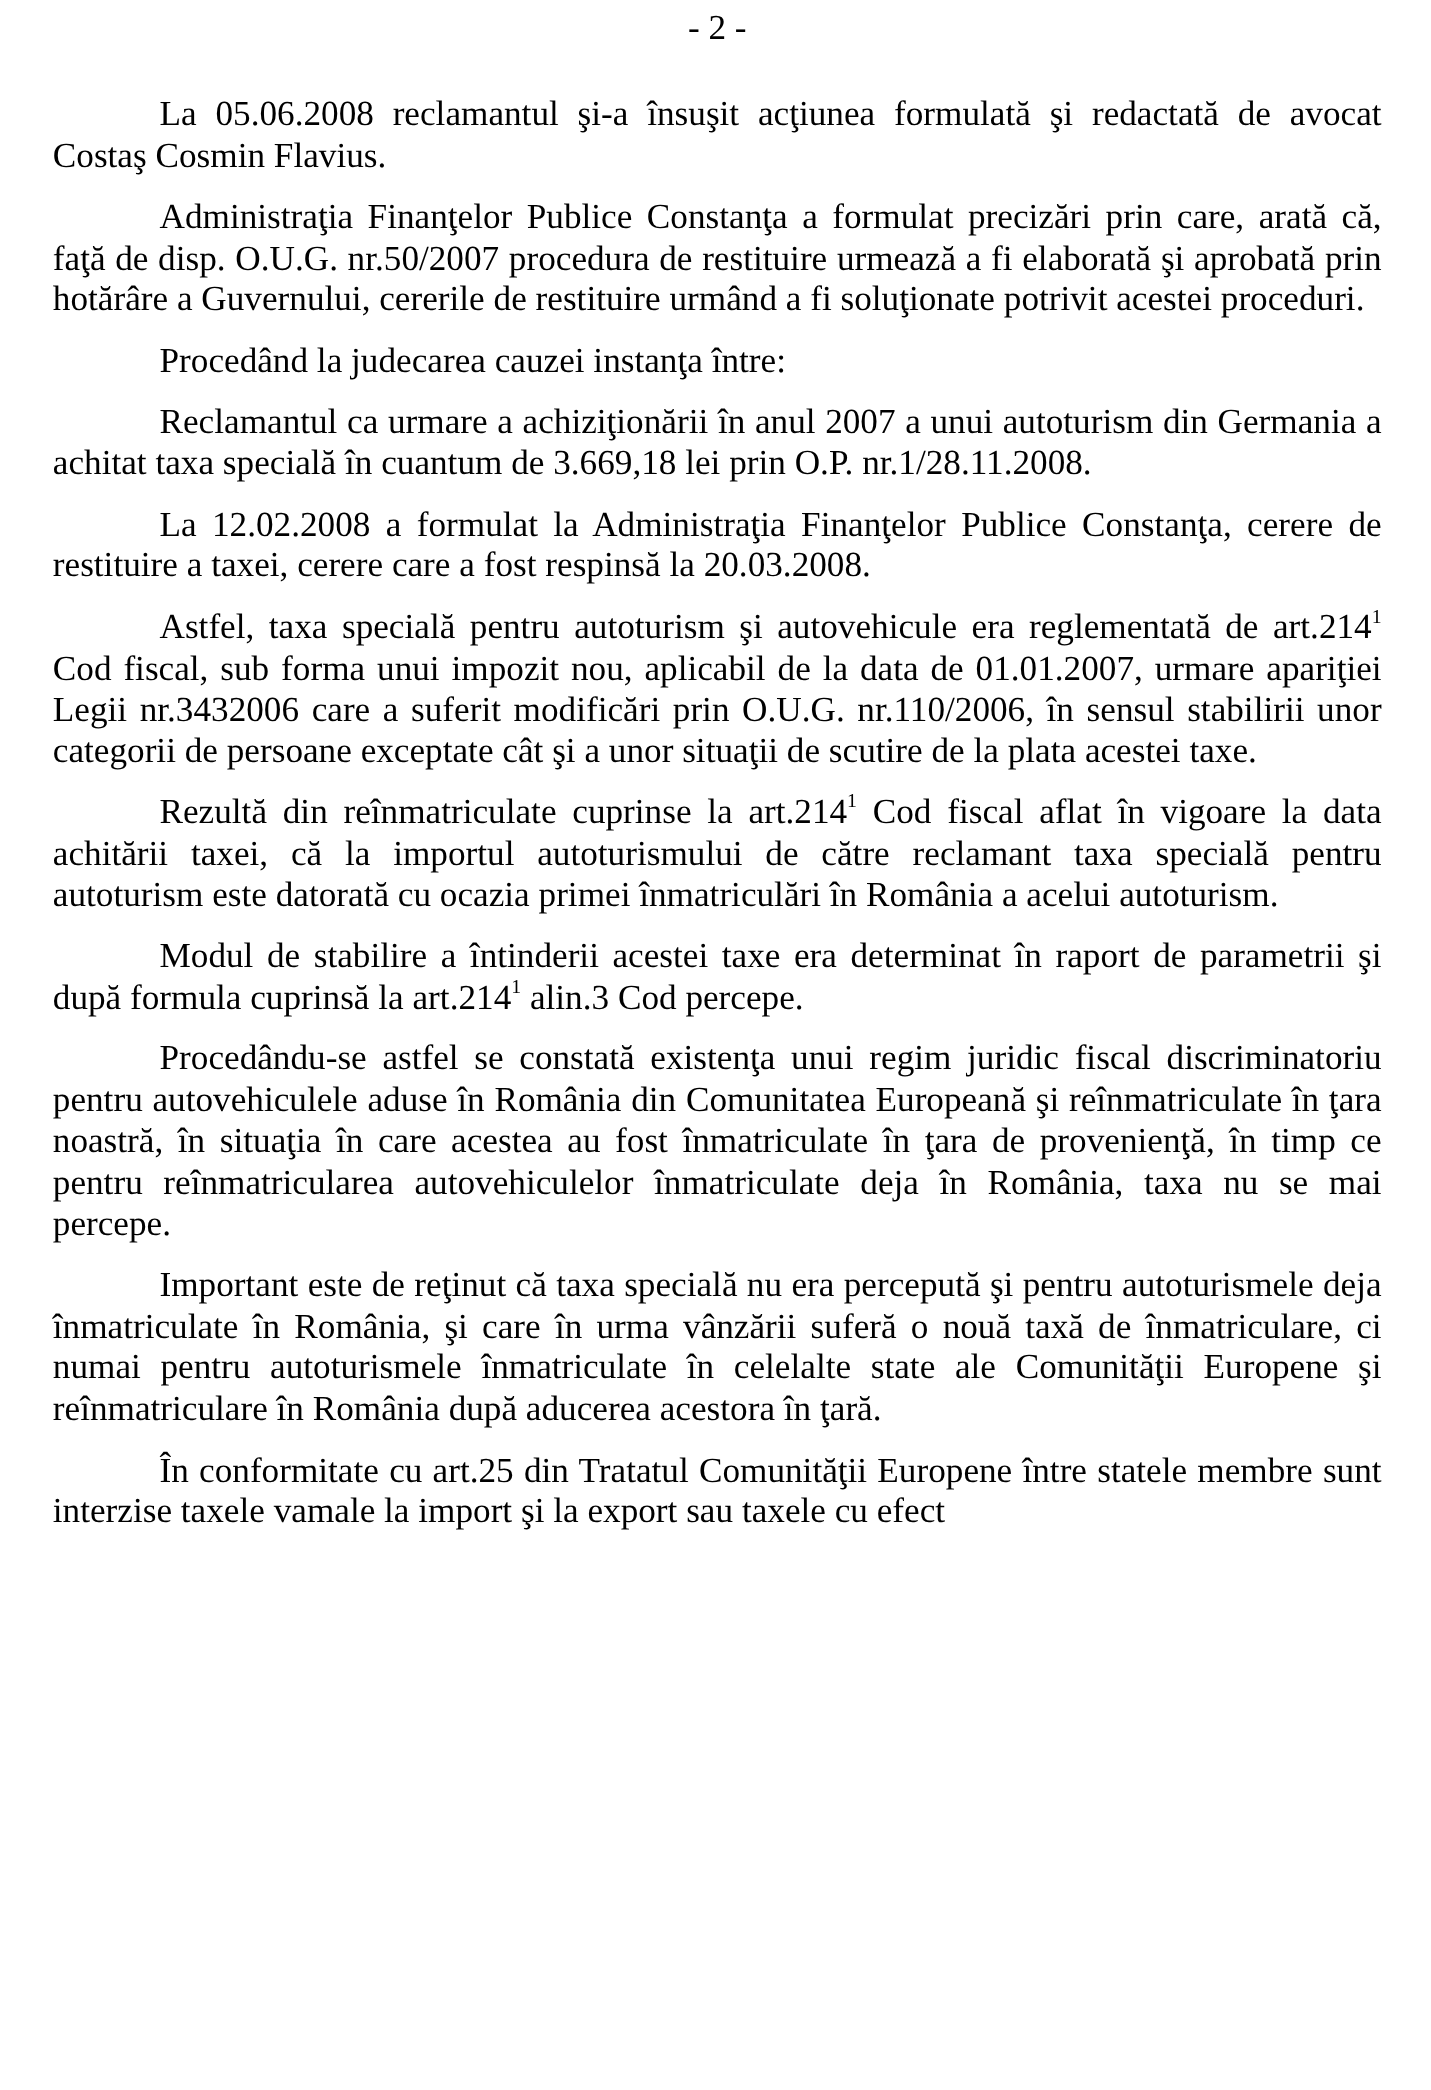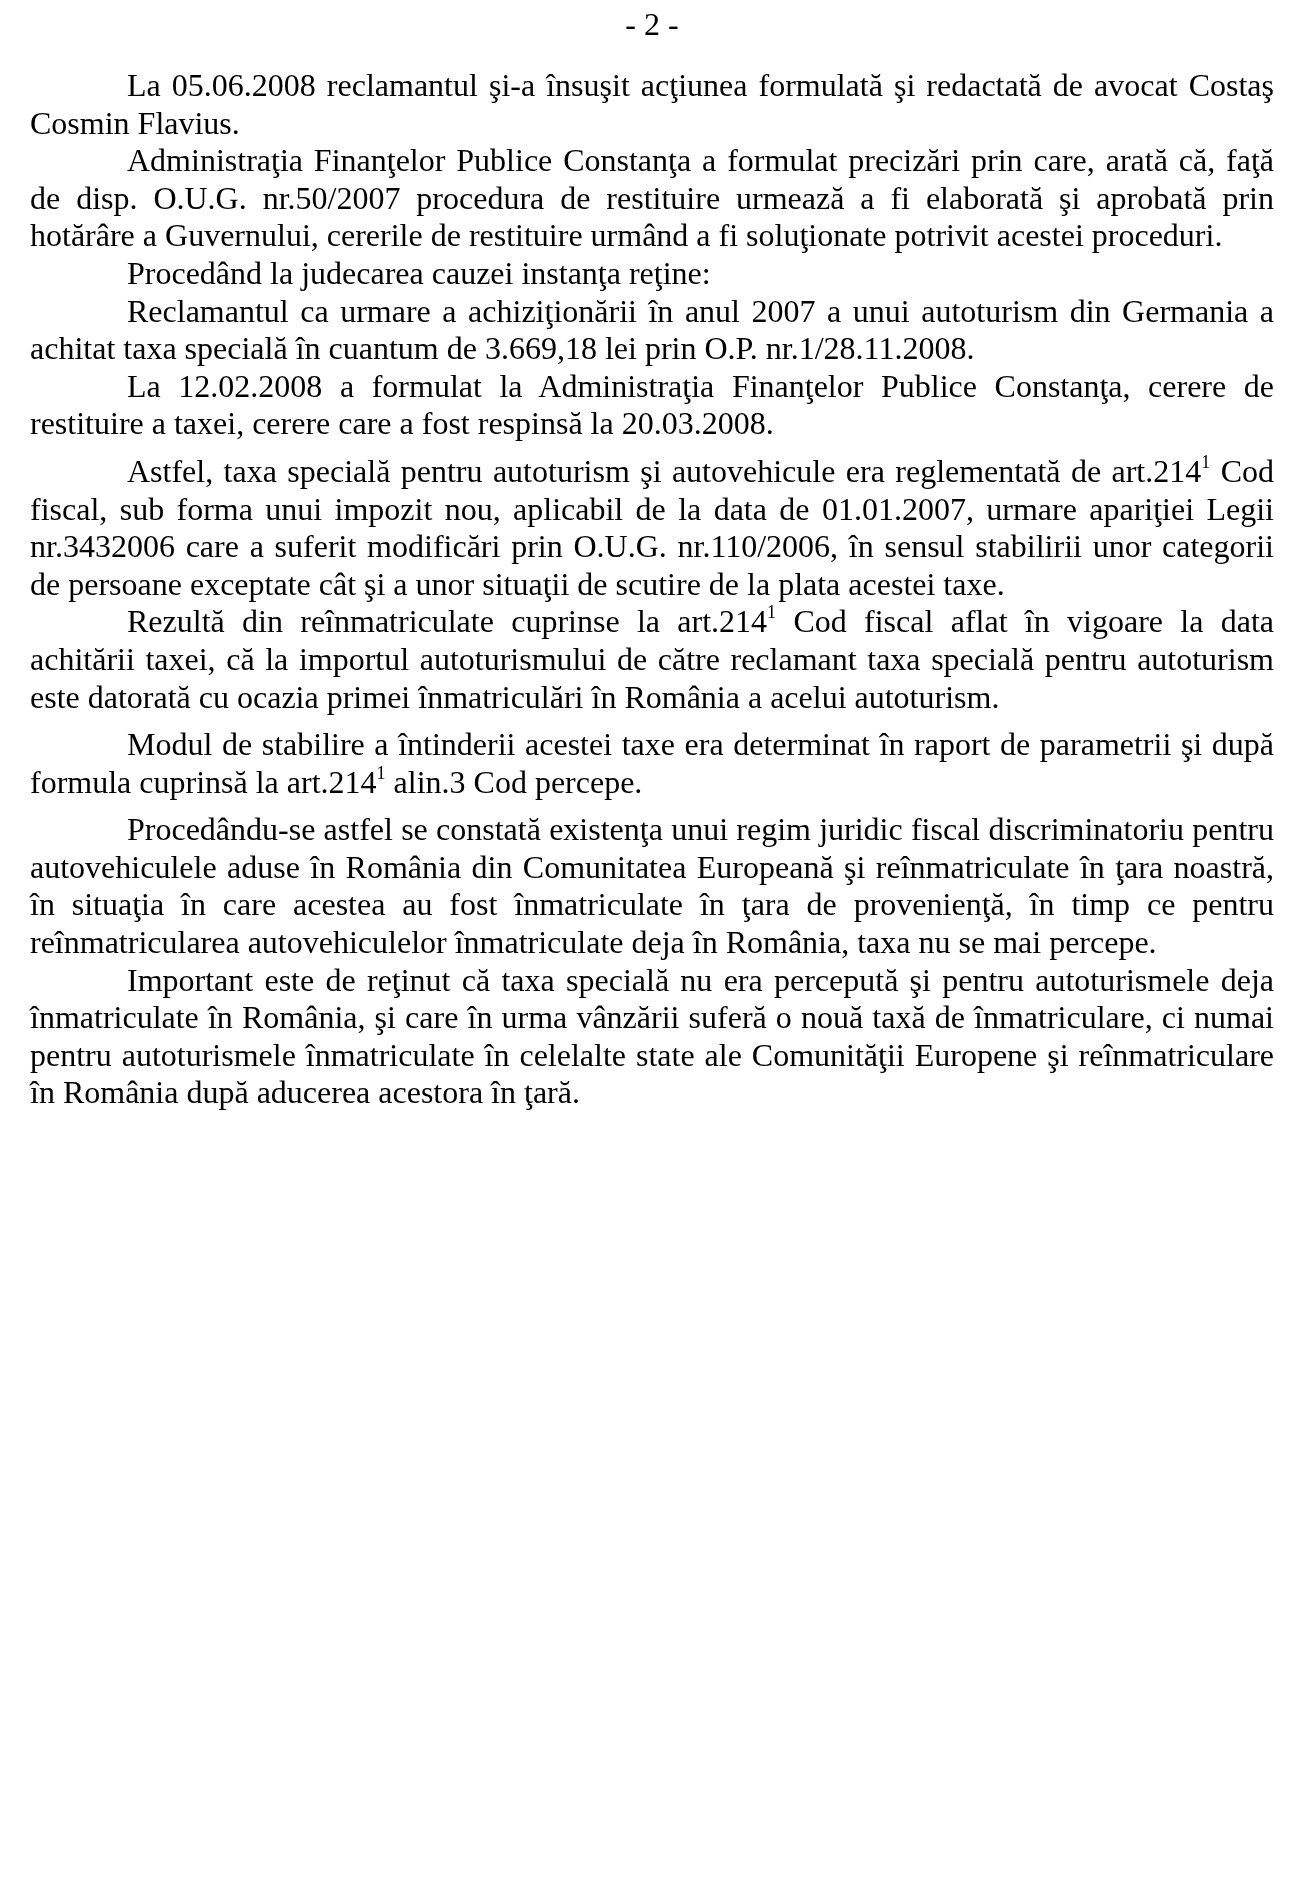--- a/index.html
+++ b/index.html
@@ -7,35 +7,36 @@
   .page {
     position: absolute; left: 30px; top: 0; width: 1244px;
     font-family: "Liberation Serif", "DejaVu Serif", serif;
     font-size: 32px; line-height: 37.6px; color: #000;
   }
   .page-number {
     position: absolute; left: 0; width: 1244px; top: 6px;
     text-align: center; font-size: 32px;
   }
   .body-text { position: absolute; left: 0; top: 67px; width: 1244px; }
-  .para { margin: 0; text-align: justify; text-indent: 97px; }
+  .para { margin: 18px; text-align: justify; text-indent: 97px; }
   .gap { margin-top: 10px; }
   sup { font-size: 18px; line-height: 0; vertical-align: 14px; }
 </style>
 </head>
 <body>
 
 <div class="page">
   <div class="page-number">- 2 -</div>
 
   <div class="body-text">
     <p class="para">La 05.06.2008 reclamantul şi-a însuşit acţiunea formulată  şi redactată de avocat Costaş Cosmin Flavius.</p>
     <p class="para">Administraţia Finanţelor Publice Constanţa a formulat precizări prin care, arată că, faţă de disp. O.U.G. nr.50/2007 procedura de restituire urmează a fi elaborată şi aprobată prin hotărâre a Guvernului, cererile de restituire  urmând a fi soluţionate potrivit acestei proceduri.</p>
-    <p class="para">Procedând la judecarea cauzei instanţa reţine:</p>
+    <p class="para">Procedând la judecarea cauzei instanţa între:</p>
     <p class="para">Reclamantul ca urmare a achiziţionării în anul 2007 a unui autoturism din Germania a achitat taxa specială în cuantum de 3.669,18 lei prin O.P. nr.1/28.11.2008.</p>
     <p class="para">La 12.02.2008 a formulat la Administraţia Finanţelor Publice Constanţa, cerere de restituire a taxei, cerere care a fost respinsă la 20.03.2008.</p>
     <p class="para gap"><span>Astfel, taxa specială pentru autoturism şi autovehicule era reglementată de art.214</span><sup>1</sup><span> Cod fiscal, sub forma unui impozit nou, aplicabil de la data de 01.01.2007, urmare apariţiei Legii nr.3432006 care a suferit modificări prin O.U.G. nr.110/2006, în sensul stabilirii unor categorii de persoane exceptate cât şi a unor situaţii de scutire de la plata acestei taxe.</span></p>
     <p class="para"><span>Rezultă din reînmatriculate cuprinse la art.214</span><sup>1</sup><span> Cod fiscal aflat în vigoare la data achitării taxei, că la importul autoturismului de către reclamant taxa specială pentru autoturism este datorată cu ocazia primei înmatriculări în România a acelui autoturism.</span></p>
     <p class="para gap"><span>Modul de stabilire a întinderii acestei taxe era determinat în raport de parametrii şi după formula cuprinsă la art.214</span><sup>1</sup><span> alin.3 Cod percepe.</span></p>
     <p class="para gap">Procedându-se astfel se constată existenţa unui regim juridic fiscal discriminatoriu pentru autovehiculele aduse în România din Comunitatea Europeană şi reînmatriculate în ţara noastră, în situaţia în care acestea au fost înmatriculate în ţara de provenienţă, în timp ce pentru reînmatricularea autovehiculelor înmatriculate deja în România, taxa nu se mai percepe.</p>
     <p class="para">Important este de reţinut că taxa specială nu era percepută şi pentru autoturismele deja înmatriculate în România, şi care în urma vânzării suferă o nouă taxă de înmatriculare, ci numai pentru autoturismele înmatriculate în celelalte state ale Comunităţii Europene şi reînmatriculare în România după aducerea acestora în ţară.</p>
+    <p class="para">În conformitate cu art.25 din Tratatul Comunităţii Europene între statele membre sunt interzise taxele vamale la import şi la export sau taxele cu efect</p>
   </div>
 </div>
 
 </body></html>

